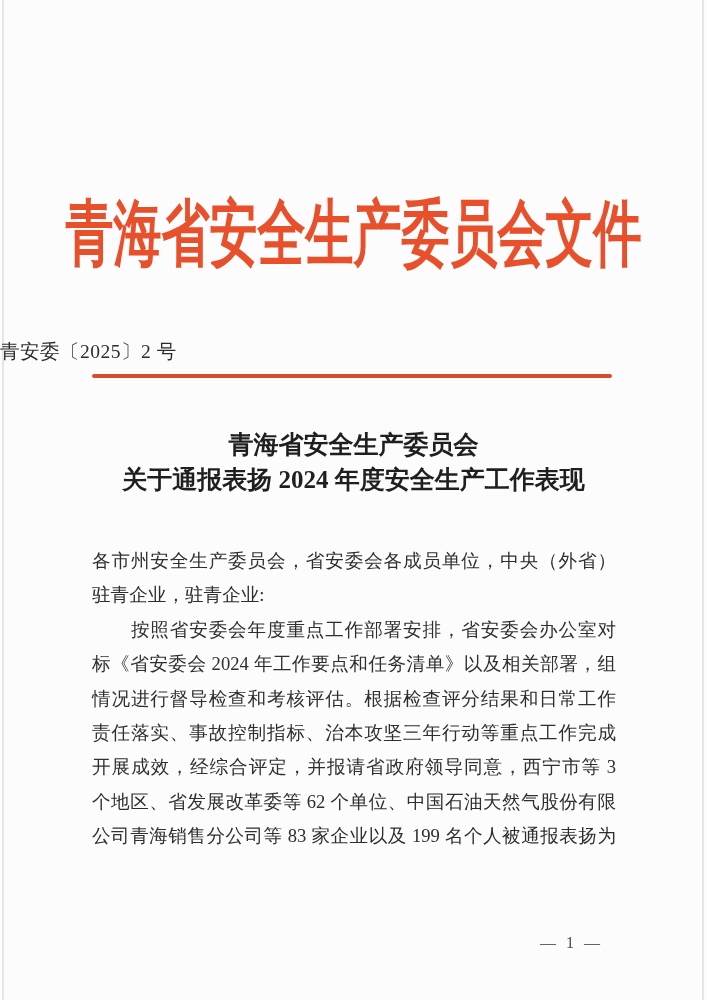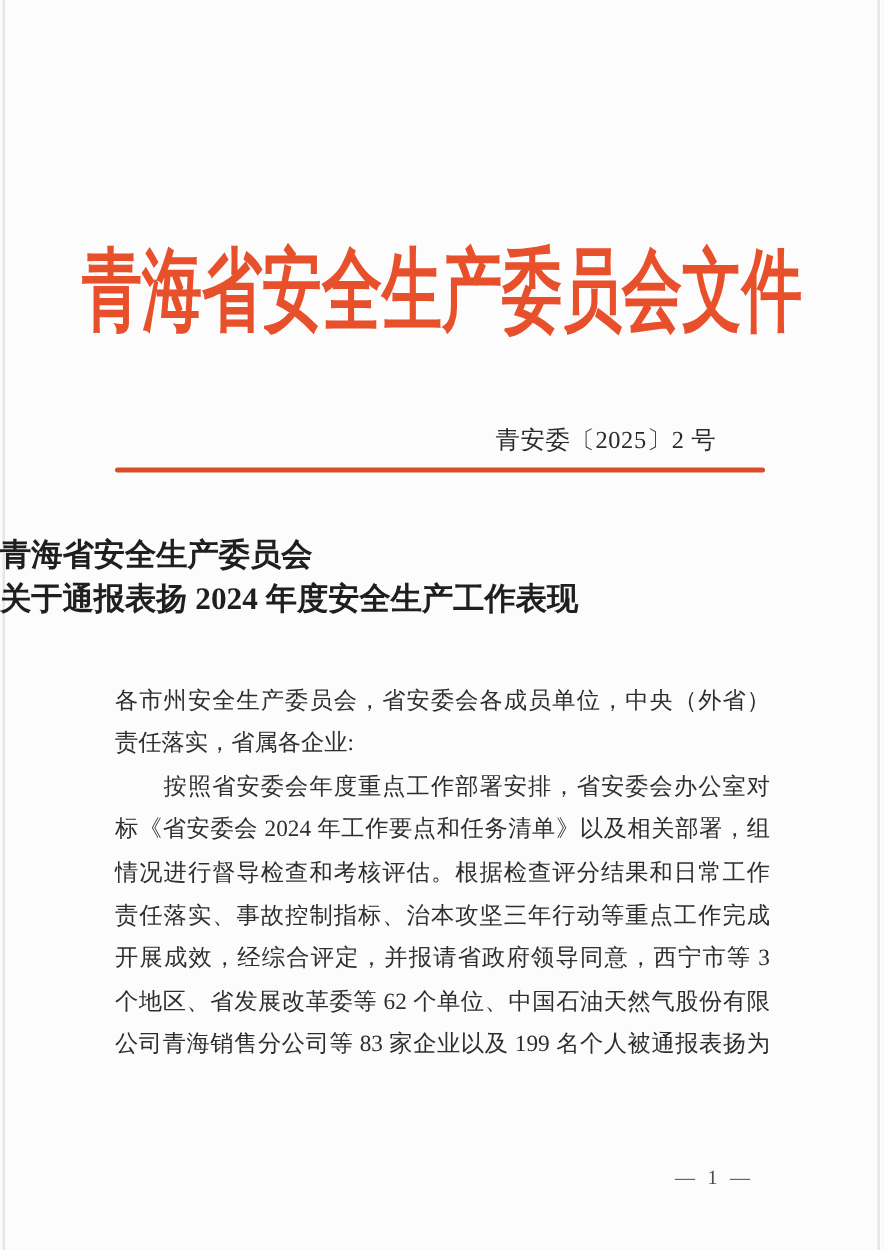--- a/index.html
+++ b/index.html
@@ -41,42 +41,42 @@
     transform-origin: center top;
     letter-spacing: 0px;
     white-space: nowrap;
   }
 
   .doc-number {
     position: absolute;
     top: 338px;
     left: 0;
     width: 573px;
-    text-align: right;
+    text-align: left;
     font-size: 19.5px;
     color: #2b2b2b;
     letter-spacing: 0.5px;
   }
 
   .red-rule {
     position: absolute;
     top: 374px;
     left: 92px;
     width: 520px;
     height: 4px;
     background: var(--rule, #d94c2b);
     border-radius: 2px;
   }
 
   .title-block {
     position: absolute;
     top: 427px;
     left: 0;
     width: 707px;
-    text-align: left;
+    text-align: center;
     font-size: 25px;
     line-height: 35px;
     font-weight: bold;
     color: #1f1f1f;
   }
 
   .body-block {
     position: absolute;
     top: 544px;
     left: 92px;
@@ -120,21 +120,21 @@
 
   <div class="red-rule"></div>
 
   <div class="title-block">
     <div class="title-line">青海省安全生产委员会</div>
     <div class="title-line">关于通报表扬 2024 年度安全生产工作表现</div>
   </div>
 
   <div class="body-block">
     <div class="bline">各市州安全生产委员会，省安委会各成员单位，中央（外省）</div>
-    <div class="bline short">责任落实，省属各企业:</div>
+    <div class="bline short">驻青企业，驻青企业:</div>
     <div class="bline">　　按照省安委会年度重点工作部署安排，省安委会办公室对</div>
     <div class="bline">标《省安委会 2024 年工作要点和任务清单》以及相关部署，组</div>
     <div class="bline">情况进行督导检查和考核评估。根据检查评分结果和日常工作</div>
     <div class="bline">责任落实、事故控制指标、治本攻坚三年行动等重点工作完成</div>
     <div class="bline">开展成效，经综合评定，并报请省政府领导同意，西宁市等 3</div>
     <div class="bline">个地区、省发展改革委等 62 个单位、中国石油天然气股份有限</div>
     <div class="bline">公司青海销售分公司等 83 家企业以及 199 名个人被通报表扬为</div>
   </div>
 
   <div class="page-number">— 1 —</div>

